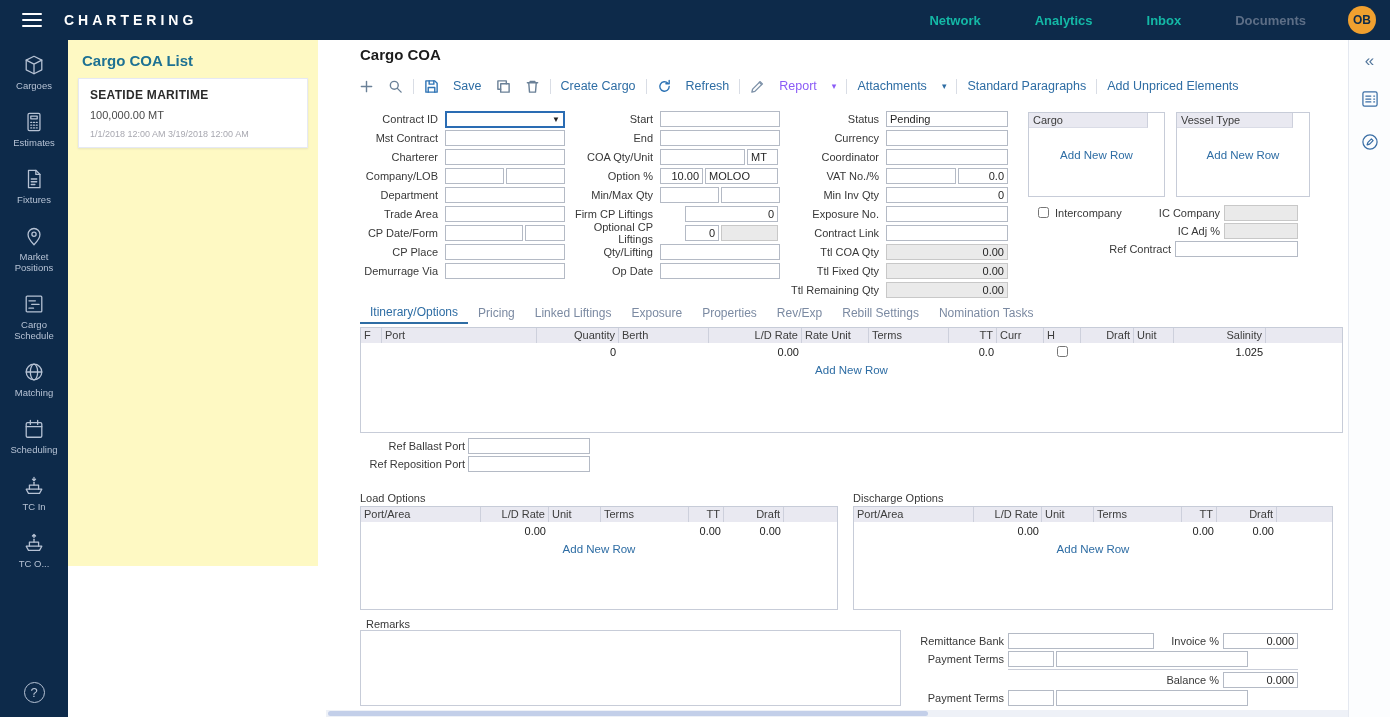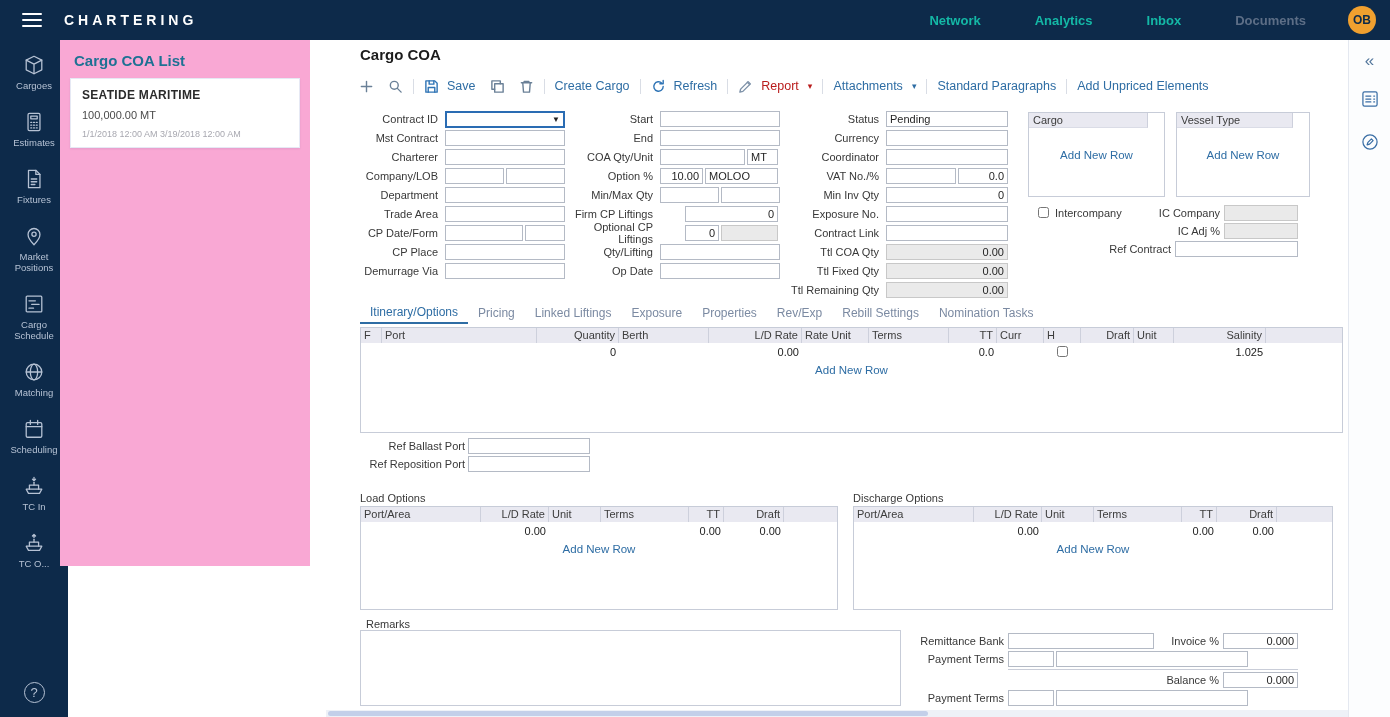--- a/index.html
+++ b/index.html
@@ -27,39 +27,39 @@
   .side-item{width:68px;display:flex;flex-direction:column;align-items:center;margin-bottom:20px;
              cursor:pointer;color:#b6c2d4;}
   .side-item svg{width:22px;height:22px;stroke:#b6c2d4;fill:none;stroke-width:1.4;
                  stroke-linecap:round;stroke-linejoin:round;}
   .side-label{font-size:9.5px;margin-top:4px;text-align:center;line-height:11px;max-width:62px;}
   .side-help{margin-top:auto;margin-bottom:14px;}
   .help-circle{width:21px;height:21px;border:1.5px solid #b6c2d4;border-radius:50%;color:#b6c2d4;
                font-size:13px;display:flex;align-items:center;justify-content:center;}
 
   
-  .list-panel{position:absolute;left:60px;top:40px;width:250px;height:526px;background:#f9a8d4;}
+  .list-panel{position:absolute;left:68px;top:40px;width:250px;height:526px;background:#fef9c3;}
   .lp-title{color:#1d7193;font-size:15px;font-weight:bold;padding:12px 14px 9px;}
   .lp-card{background:#fff;margin:0 10px;padding:9px 11px 8px;border:1px solid #e6e9f4;
            box-shadow:0 1px 2px rgba(40,60,120,.10);cursor:pointer;}
   .lp-card-name{font-size:12px;font-weight:bold;color:#2b2b2b;letter-spacing:.3px;}
   .lp-card-qty{font-size:11px;color:#4a4a4a;margin-top:7px;}
   .lp-card-dates{font-size:9px;color:#a8a8b0;margin-top:8px;white-space:nowrap;}
 
   
   .main{position:absolute;left:326px;top:40px;width:1030px;height:677px;background:#fff;}
   .page-title{position:absolute;left:34px;top:6px;font-size:15px;font-weight:bold;color:#1c1c1c;}
 
   .toolbar{position:absolute;left:26px;top:34px;height:24px;display:flex;align-items:center;
            font-size:12.5px;color:#2e6da4;}
-  .tb-btn{display:flex;align-items:center;gap:8px;cursor:pointer;padding:0 7px;white-space:nowrap;}
+  .tb-btn{display:flex;align-items:center;gap:14px;cursor:pointer;padding:0 7px;white-space:nowrap;}
   .tb-sep{width:1px;height:15px;background:#d9dde5;margin:0 3px;}
   .tb-icon{width:15px;height:15px;fill:none;stroke-width:1.5;stroke-linecap:round;stroke-linejoin:round;}
   .ic-g{stroke:#6a8097;} .ic-b{stroke:#2f74b5;} .ic-m{stroke:#7d91a8;}
-  .tb-muted{color:#b91c1c;text-align:center;}
+  .tb-muted{color:#8b5cf6;text-align:center;}
   .caret{font-size:9px;margin-left:1px;}
 
   
   .fcol{position:absolute;top:71px;display:flex;flex-direction:column;gap:3px;}
   .fcol1{left:20px;} .fcol2{left:234px;} .fcol3{left:455px;}
   .frow{display:flex;align-items:center;height:16px;}
   .flabel{font-size:11px;color:#383838;text-align:right;padding-right:7px;flex:none;}
   .fcol1 .flabel{width:99px;} .fcol2 .flabel{width:100px;} .fcol3 .flabel{width:105px;}
   .ti{height:16px;border:1px solid #b4bac5;background:#fff;font-family:"Liberation Sans",sans-serif;
       font-size:11px;color:#1f1f1f;padding:0 3px;outline:none;}

